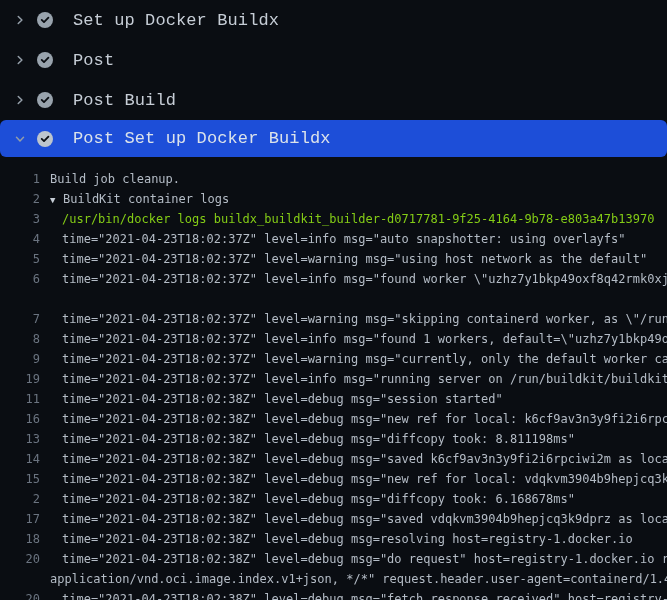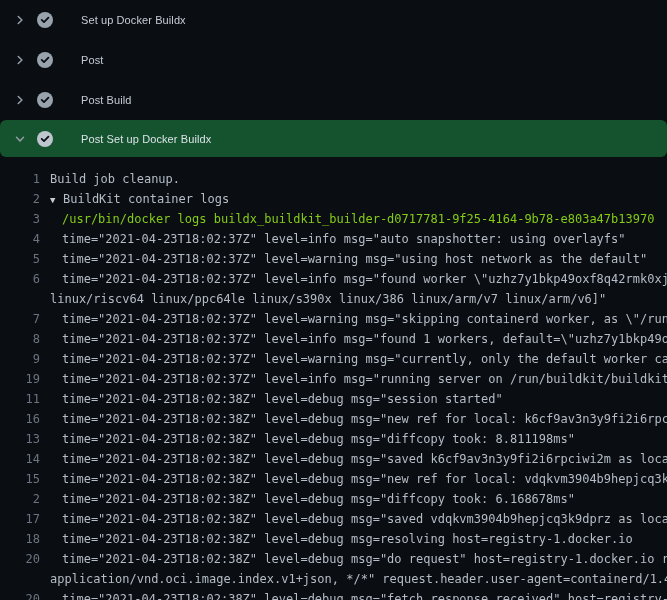--- a/index.html
+++ b/index.html
@@ -15,40 +15,41 @@
   .step{
     height:40px;
     display:flex;
     align-items:center;
     padding-left:12px;
     cursor:pointer;
     box-sizing:border-box;
   }
   .step.expanded{
     height:37px;
-    background:#14532d;
+    background:#1d4ed8;
     border-radius:6px;
   }
   .chev{
     width:16px;height:16px;
     display:inline-flex;align-items:center;justify-content:center;
     flex:0 0 auto;
   }
   .check{
     width:16px;height:16px;
     margin-left:9px;
     display:inline-flex;align-items:center;justify-content:center;
     flex:0 0 auto;
   }
   .slabel{
-    margin-left:28px;
-    font-size:11px;
+    margin-left:20px;
+    font-size:17px;
     font-weight:500;
     color:#c6cdd6;
     letter-spacing:.1px;
+    font-family:Liberation Mono, monospace;
   }
   .step.expanded .slabel{color:#dce3ea;}
   
   .log{
     padding-top:12px;
     font-family:"DejaVu Sans Mono","Liberation Mono",monospace;
     font-size:12px;
     line-height:20px;
   }
   .log-row{
@@ -148,21 +149,21 @@
 
   </div>
 
   <div class="log" id="log">
       <div class="log-row"><span class="ln">1</span><span class="lt top"><span>Build job cleanup.</span></span></div>
       <div class="log-row"><span class="ln">2</span><span class="lt top"><span class="tri">▼</span><span>BuildKit container logs</span></span></div>
       <div class="log-row"><span class="ln">3</span><span class="lt nested"><span class="cmd">/usr/bin/docker logs buildx_buildkit_builder-d0717781-9f25-4164-9b78-e803a47b13970</span></span></div>
       <div class="log-row"><span class="ln">4</span><span class="lt nested"><span>time="2021-04-23T18:02:37Z" level=info msg="auto snapshotter: using overlayfs"</span></span></div>
       <div class="log-row"><span class="ln">5</span><span class="lt nested"><span>time="2021-04-23T18:02:37Z" level=warning msg="using host network as the default"</span></span></div>
       <div class="log-row"><span class="ln">6</span><span class="lt nested"><span>time="2021-04-23T18:02:37Z" level=info msg="found worker \"uzhz7y1bkp49oxf8q42rmk0xj</span></span></div>
-      <div class="log-row"><span class="ln"></span><span class="lt cont"><span>linux/riscv64 linux/ppc64le linux/s390x linux/386 linux/arm/v7 linux/arm/v6]"</span></span></div>
+      <div class="log-row"><span class="ln"></span></div>
       <div class="log-row"><span class="ln">7</span><span class="lt nested"><span>time="2021-04-23T18:02:37Z" level=warning msg="skipping containerd worker, as \"/run</span></span></div>
       <div class="log-row"><span class="ln">8</span><span class="lt nested"><span>time="2021-04-23T18:02:37Z" level=info msg="found 1 workers, default=\"uzhz7y1bkp49o</span></span></div>
       <div class="log-row"><span class="ln">9</span><span class="lt nested"><span>time="2021-04-23T18:02:37Z" level=warning msg="currently, only the default worker ca</span></span></div>
       <div class="log-row"><span class="ln">19</span><span class="lt nested"><span>time="2021-04-23T18:02:37Z" level=info msg="running server on /run/buildkit/buildkit</span></span></div>
       <div class="log-row"><span class="ln">11</span><span class="lt nested"><span>time="2021-04-23T18:02:38Z" level=debug msg="session started"</span></span></div>
       <div class="log-row"><span class="ln">16</span><span class="lt nested"><span>time="2021-04-23T18:02:38Z" level=debug msg="new ref for local: k6cf9av3n3y9fi2i6rpc</span></span></div>
       <div class="log-row"><span class="ln">13</span><span class="lt nested"><span>time="2021-04-23T18:02:38Z" level=debug msg="diffcopy took: 8.811198ms"</span></span></div>
       <div class="log-row"><span class="ln">14</span><span class="lt nested"><span>time="2021-04-23T18:02:38Z" level=debug msg="saved k6cf9av3n3y9fi2i6rpciwi2m as loca</span></span></div>
       <div class="log-row"><span class="ln">15</span><span class="lt nested"><span>time="2021-04-23T18:02:38Z" level=debug msg="new ref for local: vdqkvm3904b9hepjcq3k</span></span></div>
       <div class="log-row"><span class="ln">2</span><span class="lt nested"><span>time="2021-04-23T18:02:38Z" level=debug msg="diffcopy took: 6.168678ms"</span></span></div>

